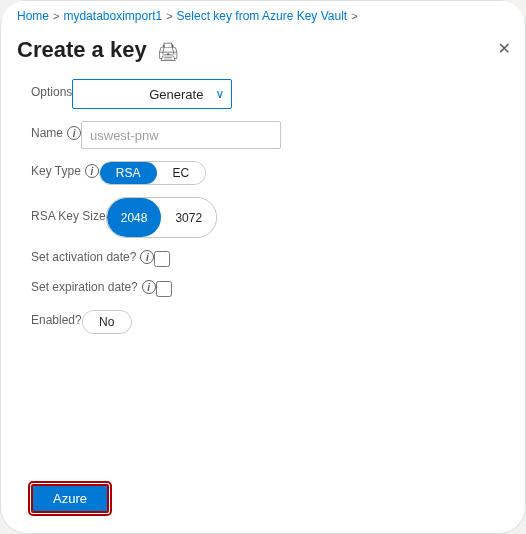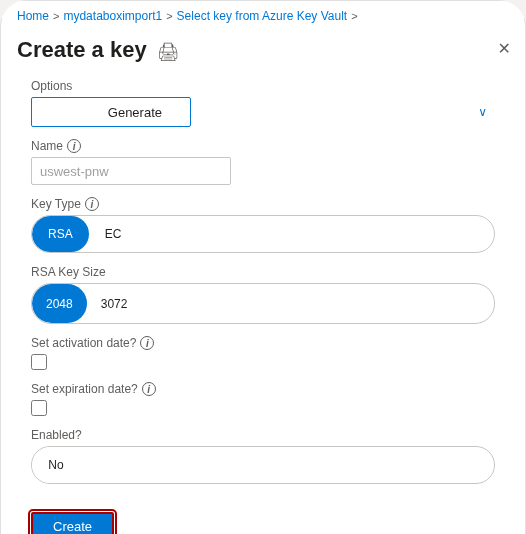--- a/index.html
+++ b/index.html
@@ -131,21 +131,21 @@
       font-size: 13px;
       color: #a19f9d;
       background: #fff;
     }
     
     .toggle-group {
       display: inline-flex;
       border: 1px solid #c8c6c4;
       border-radius: 20px;
       overflow: hidden;
-      height: 38px;
+      height: 24px;
     }
     .toggle-option {
       padding: 0 16px;
       display: flex;
       align-items: center;
       justify-content: center;
       font-size: 12px;
       cursor: pointer;
       color: #201f1e;
       background: #fff;
@@ -206,21 +206,21 @@
       border: 2px solid #a80000;
       border-radius: 2px;
       font-size: 13px;
       cursor: pointer;
       font-weight: 400;
       outline: 2px solid #a80000;
       outline-offset: 1px;
     }
     .field-group {
       display: flex;
-      flex-direction: column;
+      flex-direction: row;
       gap: 0;
     }
   </style>
 </head>
 <body>
 
 <div class="panel">
 
   <div class="breadcrumb">
     <span>Home</span>
@@ -306,16 +306,16 @@
         <span>Enabled?</span>
       </div>
       <div class="toggle-group">
         <button class="toggle-option">No</button>
       </div>
     </div>
 
   </div>
 
   <div class="footer">
-    <button class="create-btn">Create</button>
+    <button class="create-btn">Azure</button>
   </div>
 
 </div>
 
 </body></html>

